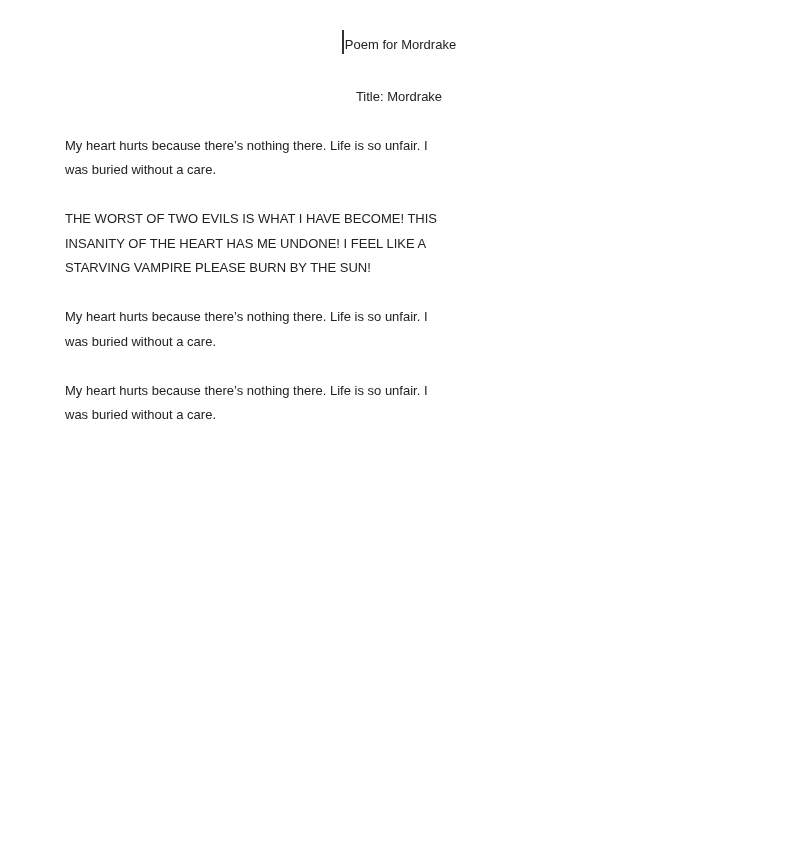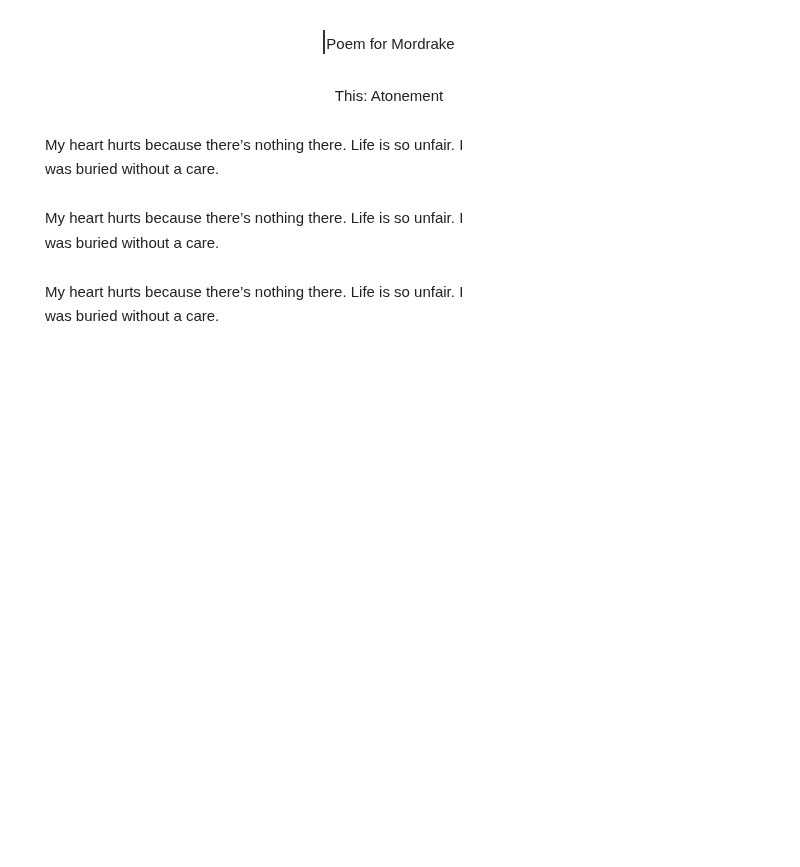--- a/index.html
+++ b/index.html
@@ -10,24 +10,24 @@
   body {
     width: 800px;
     height: 867px;
     overflow: hidden;
     font-family: "Liberation Sans", "DejaVu Sans", sans-serif;
   }
   .page {
     box-sizing: border-box;
     width: 800px;
     height: 867px;
-    padding: 30px 67px 0 45px;
+    padding: 30px 67px 0 65px;
     background: var(--page-bg, #ffffff);
     color: var(--text-color, #222222);
-    font-size: 15px;
+    font-size: 13px;
     line-height: 24.5px;
     cursor: text;
   }
   .para {
     margin: 0 0 24.5px 0;
     white-space: pre-line;
   }
   .center {
     text-align: center;
   }
@@ -44,26 +44,29 @@
   }
 </style>
 </head>
 <body>
 
 <div class="page">
 
   <div class="para center title-line"><span class="caret"></span><span>Poem for Mordrake</span></div>
 
 
-  <p class="para center">This: Atonement</p>
+  <p class="para center">Title: Mordrake</p>
 
 
   <p class="para">My heart hurts because there’s nothing there. Life is so unfair. I
 was buried without a care.</p>
 
+  <p class="para">THE WORST OF TWO EVILS IS WHAT I HAVE BECOME! THIS
+INSANITY OF THE HEART HAS ME UNDONE! I FEEL LIKE A
+STARVING VAMPIRE PLEASE BURN BY THE SUN!</p>
 
   <p class="para">My heart hurts because there’s nothing there. Life is so unfair. I
 was buried without a care.</p>
 
 
   <p class="para">My heart hurts because there’s nothing there. Life is so unfair. I
 was buried without a care.</p>
 
 
 </div>

